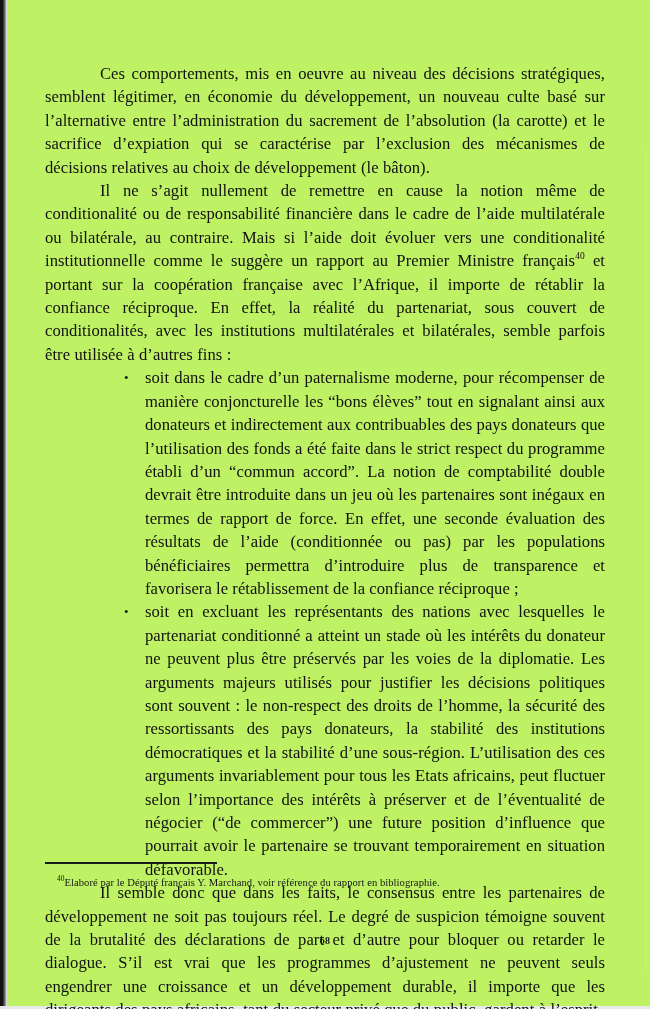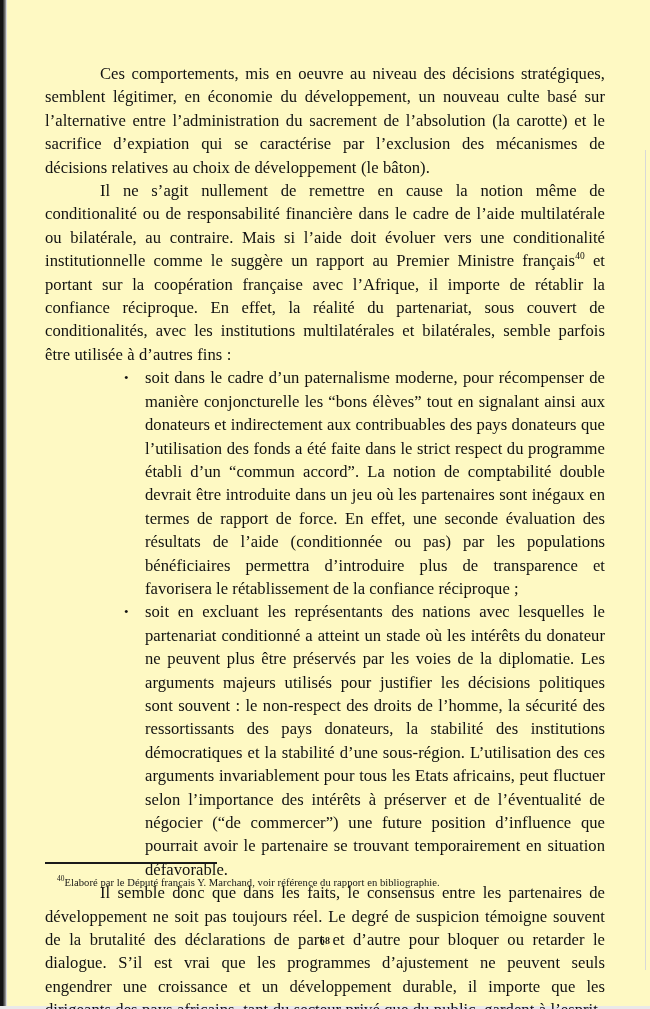--- a/index.html
+++ b/index.html
@@ -5,21 +5,21 @@
 <style>
   html, body {
     margin: 0;
     padding: 0;
     background: #ffffff;
   }
   #page {
     position: relative;
     width: 650px;
     height: 1009px;
-    background: #fef9c3;
+    background: #bef264;
     overflow: hidden;
     font-family: "Liberation Serif", "DejaVu Serif", serif;
     color: #111111;
   }
   
   #scan-edge-left {
     position: absolute;
     left: 0; top: 0;
     width: 7px; height: 1009px;
     background: linear-gradient(to right, #1c1c1c 0%, #2a2a2a 45%, #8f8f8f 78%, #ffffff 100%);

